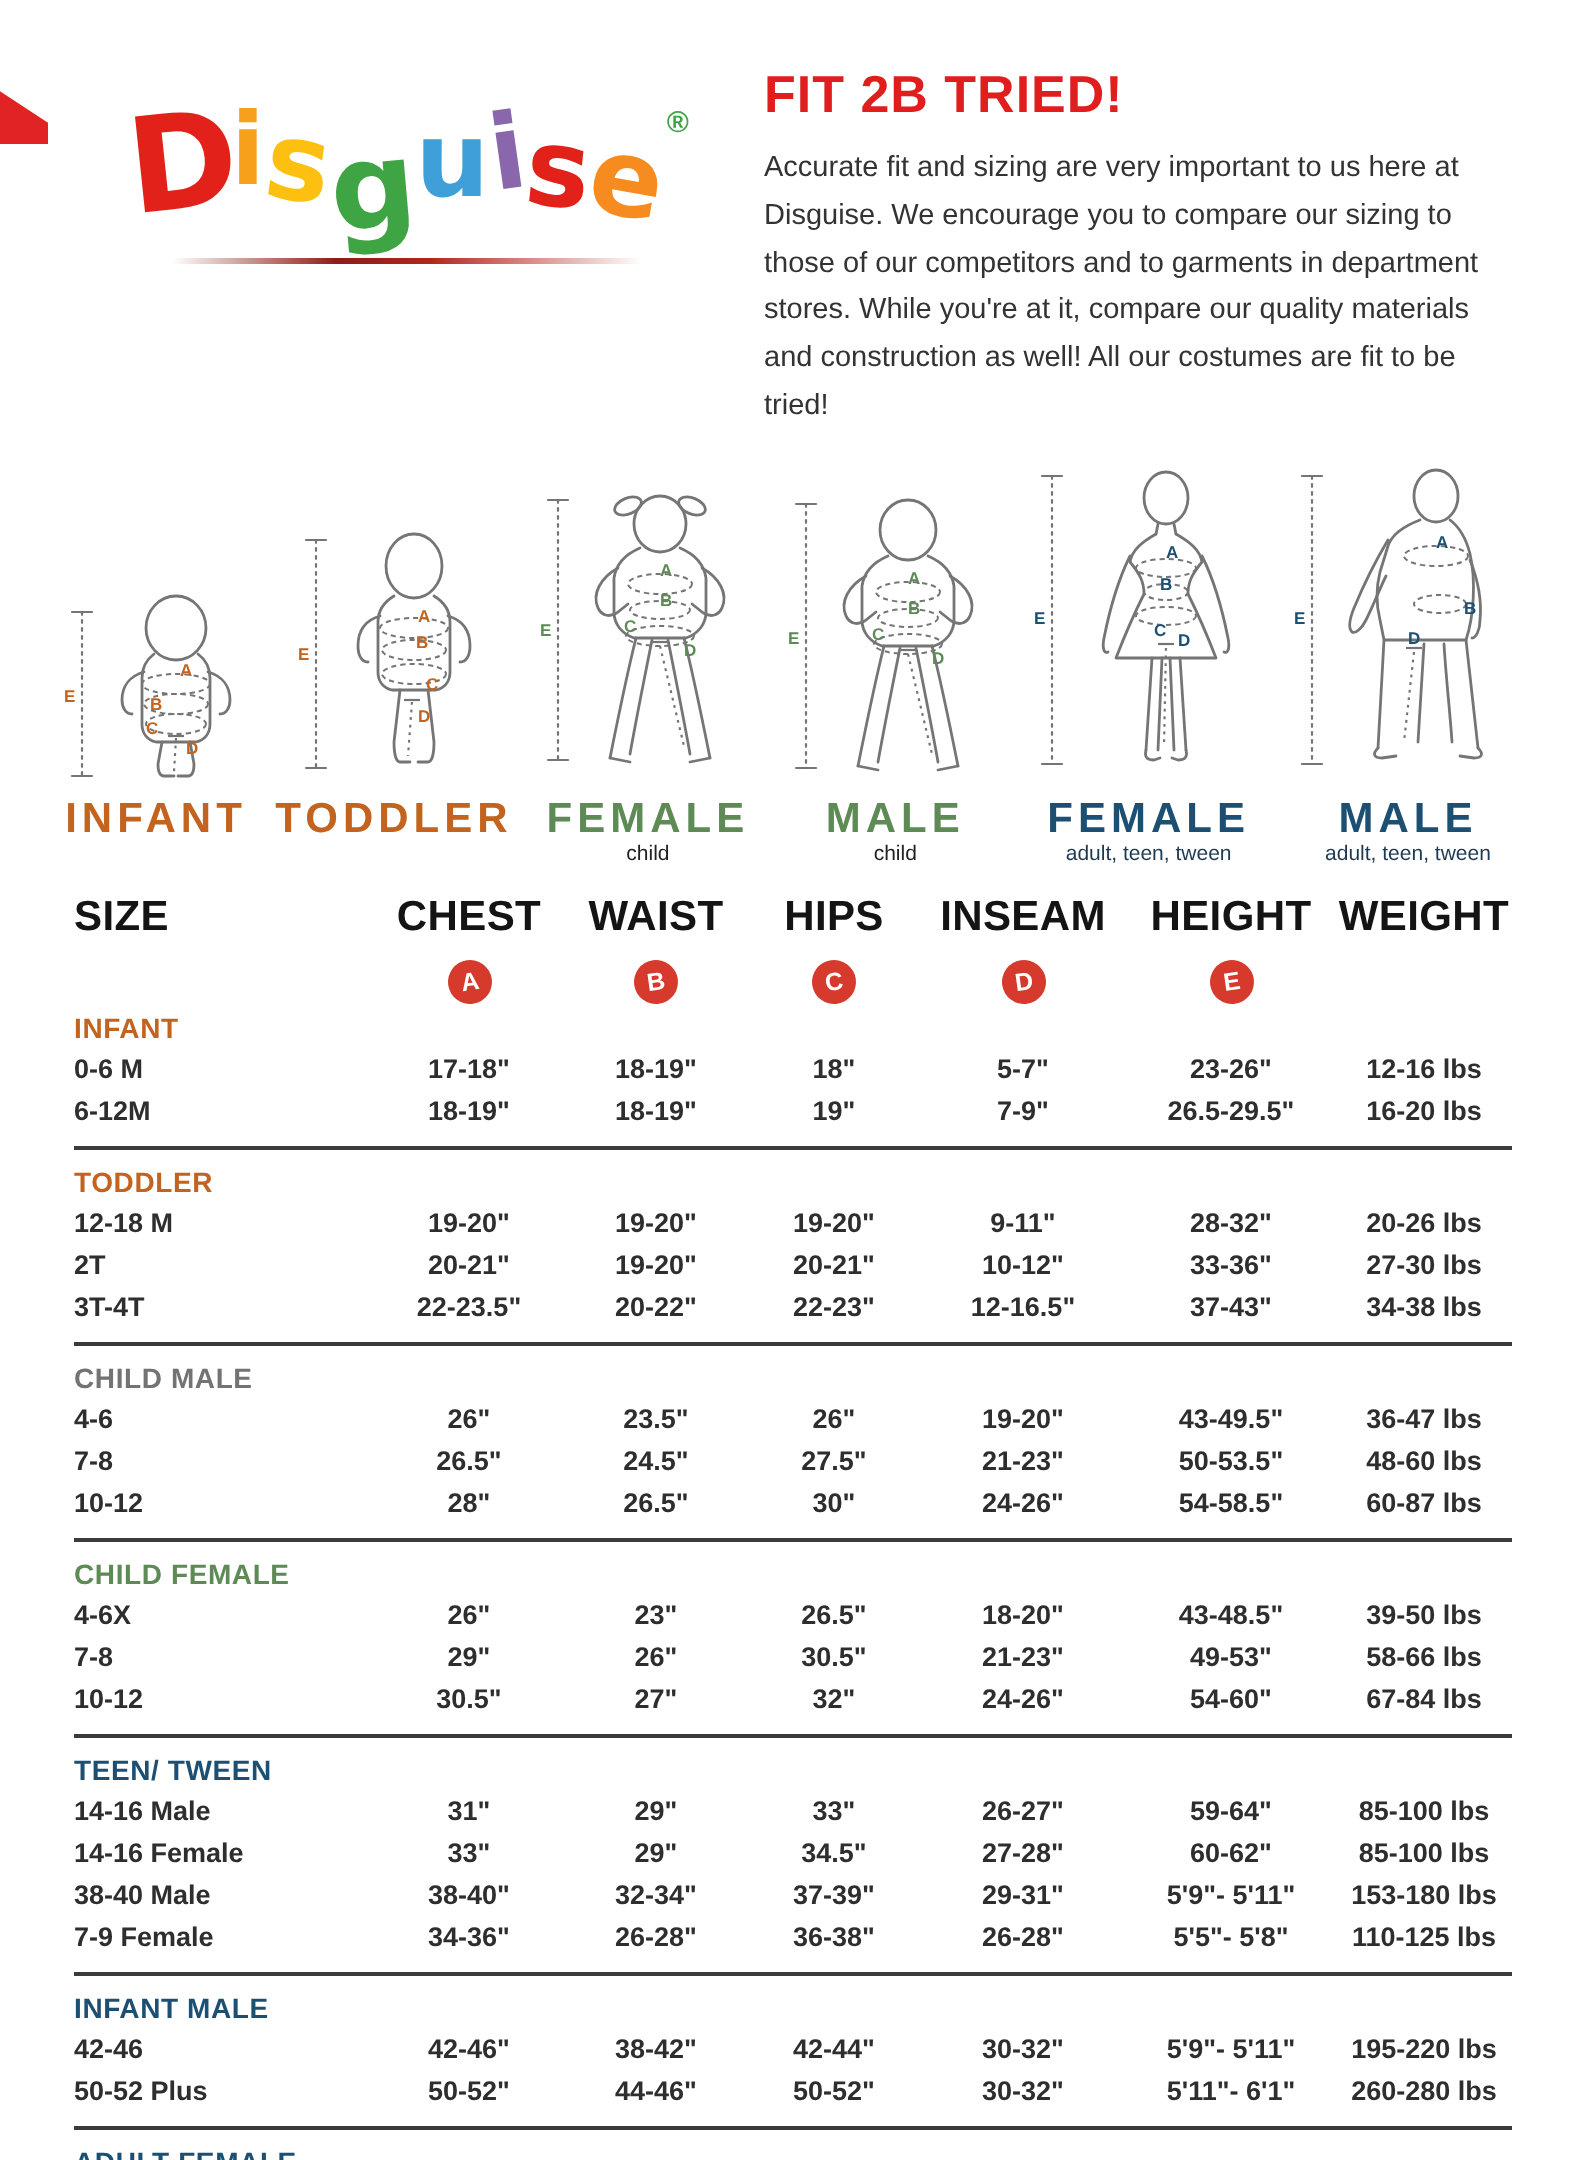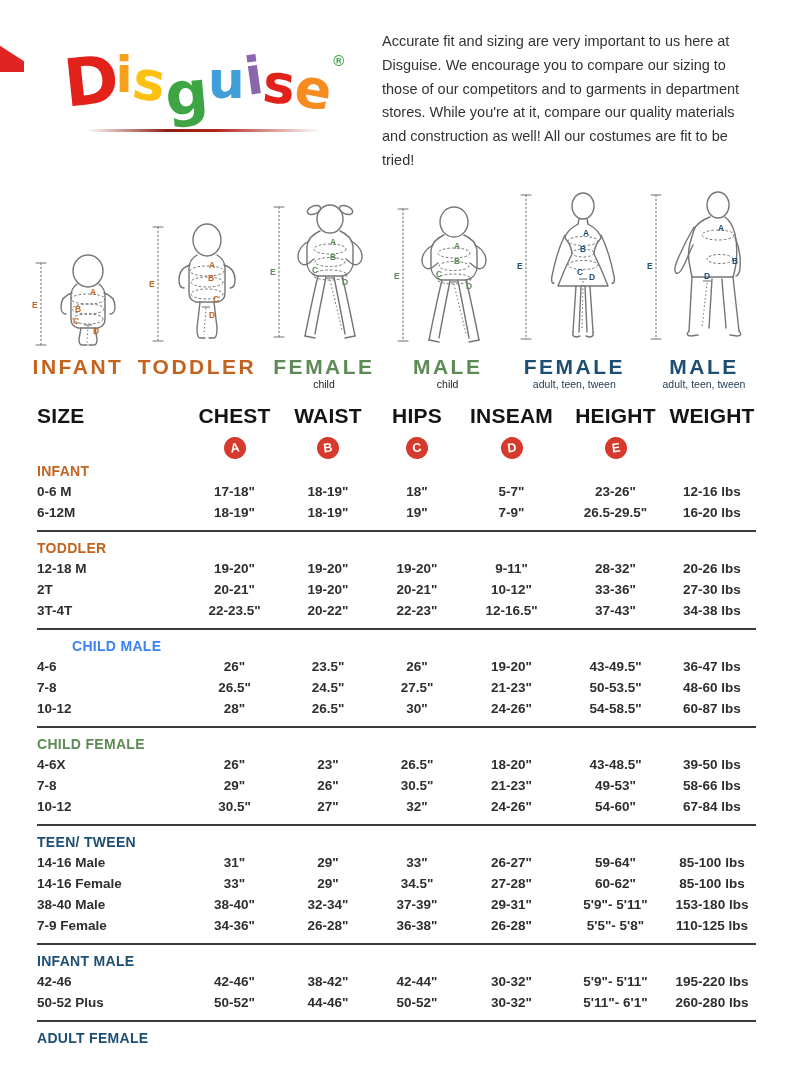--- a/index.html
+++ b/index.html
@@ -73,20 +73,21 @@
 <div class="page">
 
   <div class="corner"></div>
 
   <header>
     <div class="logo">
       <div class="logo-word"><span id="logo-letters"><span class="logo-ch" style="color: rgb(227, 33, 27);">D</span><span class="logo-ch" style="color: rgb(246, 160, 27);">i</span><span class="logo-ch" style="color: rgb(253, 192, 16);">s</span><span class="logo-ch" style="color: rgb(63, 165, 68);">g</span><span class="logo-ch" style="color: rgb(63, 159, 216);">u</span><span class="logo-ch" style="color: rgb(138, 102, 172);">i</span><span class="logo-ch" style="color: rgb(227, 33, 27);">s</span><span class="logo-ch" style="color: rgb(246, 139, 31);">e</span></span><span class="logo-reg">®</span></div>
       <div class="logo-underline"></div>
     </div>
     <div class="intro">
+      <h1>FIT 2B TRIED!</h1>
       <p>Accurate fit and sizing are very important to us here at Disguise. We encourage you to compare our sizing to those of our competitors and to garments in department stores. While you're at it, compare our quality materials and construction as well! All our costumes are fit to be tried!</p>
     </div>
   </header>
 
   <section class="figures">
 
     <div class="fig">
       <svg width="96" height="122" viewBox="0 0 96 122">
         <g class="outline">
           <line class="cap" x1="6" y1="34" x2="16" y2="34"></line>
@@ -347,21 +348,21 @@
         <div class="trow drow">
           <div class="c c0">3T-4T</div>
           <div class="c">22-23.5"</div>
           <div class="c">20-22"</div>
           <div class="c">22-23"</div>
           <div class="c">12-16.5"</div>
           <div class="c">37-43"</div>
           <div class="c">34-38 lbs</div>
         </div>
         <div class="sec-div"></div>
-        <div class="sec-title" style="color: #3b82f6; margin-left: 35px;">CHILD MALE</div>
+        <div class="sec-title" style="color: #737373;">CHILD MALE</div>
         <div class="trow drow">
           <div class="c c0">4-6</div>
           <div class="c">26"</div>
           <div class="c">23.5"</div>
           <div class="c">26"</div>
           <div class="c">19-20"</div>
           <div class="c">43-49.5"</div>
           <div class="c">36-47 lbs</div>
         </div>
         <div class="trow drow">

